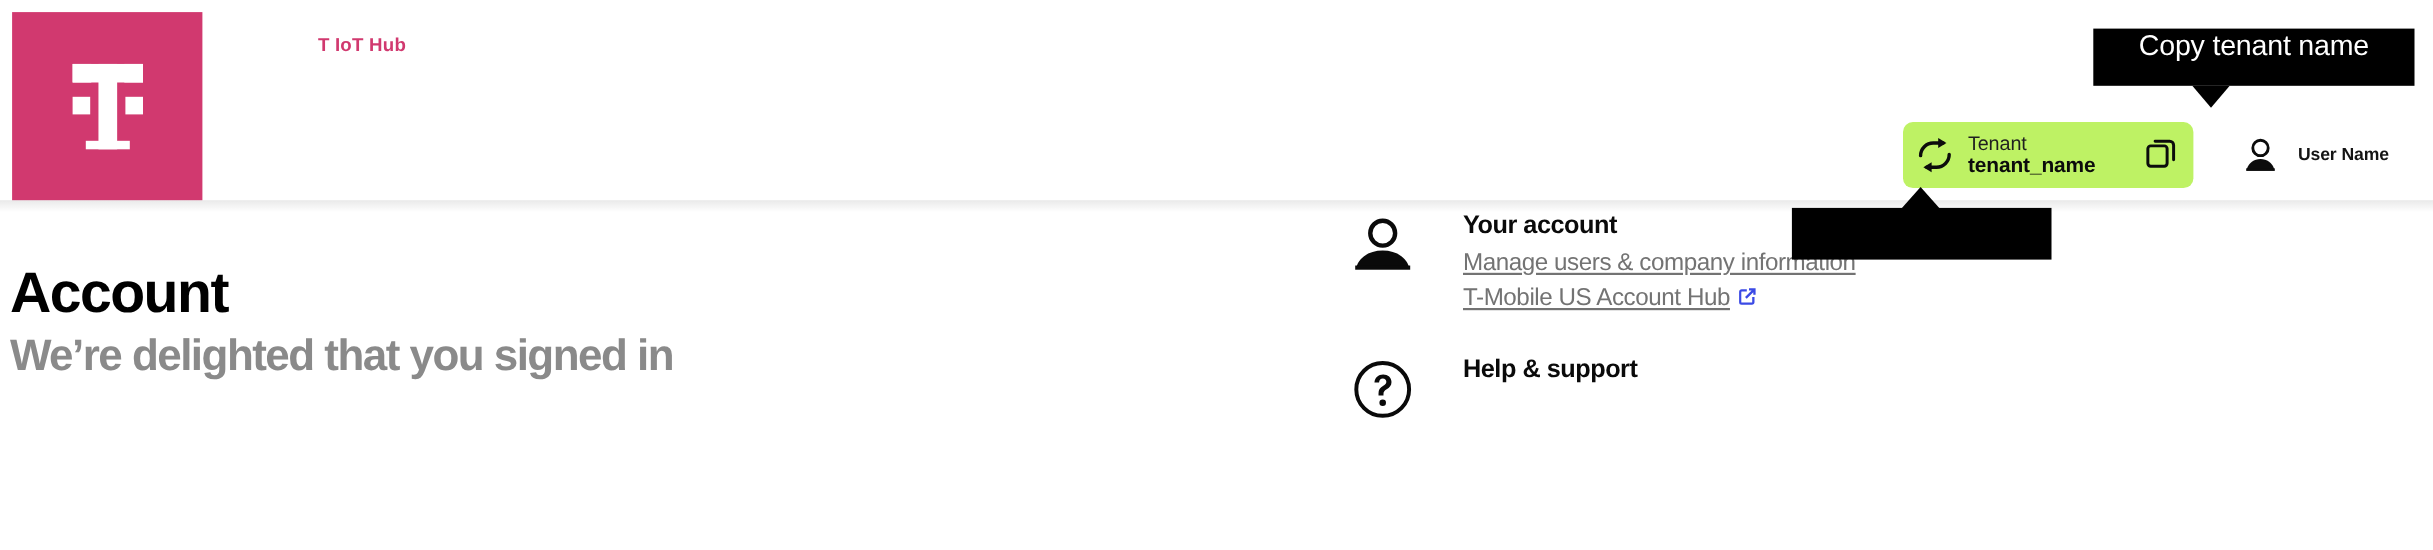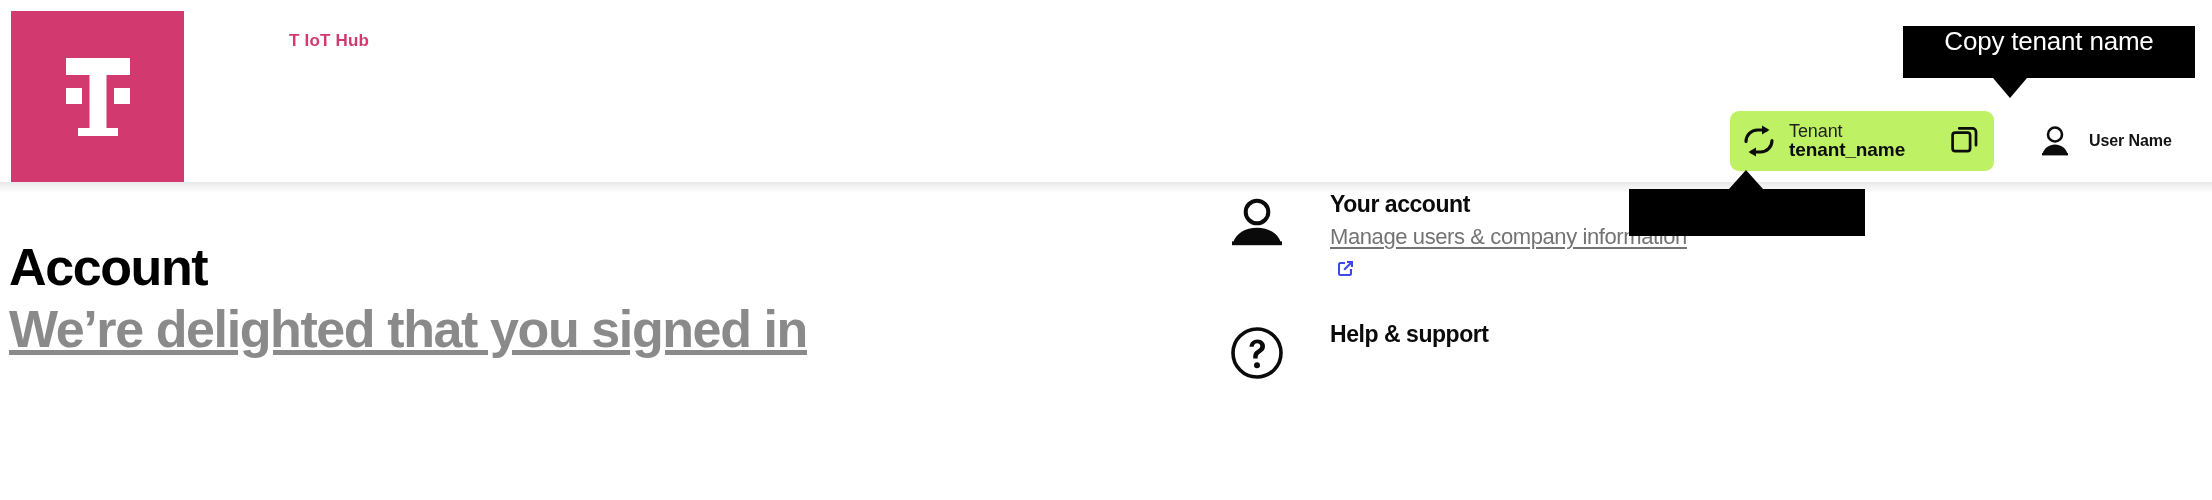--- a/index.html
+++ b/index.html
@@ -177,27 +177,26 @@
   .welcome-title {
     font-size: 52px;
     font-weight: bold;
     color: #000000;
     letter-spacing: -1.4px;
     line-height: 1.02;
     white-space: nowrap;
   }
   .welcome-sub {
     margin-top: 9px;
-    font-size: 52px;
+    font-size: 40px;
     font-weight: bold;
     color: #8A8A8A;
     letter-spacing: -1.4px;
     line-height: 1.02;
     white-space: nowrap;
-    text-decoration: underline;
   }
 
   
   .info-col {
     position: absolute;
     left: 1226px; top: 0px;
     width: 800px;
   }
   .info-card {
     display: flex;
@@ -321,21 +320,21 @@
         <span class="info-icon">
           <svg width="56" height="56" viewBox="0 0 56 56" fill="none" aria-hidden="true">
             <circle cx="28" cy="17" r="11.3" stroke="#0a0a0a" stroke-width="4"></circle>
             <path d="M4 48c2.8-9.6 12.3-15.2 24-15.2S49.2 38.4 52 48z" fill="#0a0a0a"></path>
             <rect x="3" y="46.4" width="50" height="3.8" fill="#0a0a0a"></rect>
           </svg>
         </span>
         <span class="info-body">
           <span class="info-heading">Your account</span>
           <a class="info-link"><span>Manage users &amp; company information</span></a>
-          <a class="info-link"><span class="ext-icon"><svg width="19" height="19" viewBox="0 0 19 19" fill="none" aria-hidden="true">
+          <a class="info-link"><span>T-Mobile US Account Hub</span><span class="ext-icon"><svg width="19" height="19" viewBox="0 0 19 19" fill="none" aria-hidden="true">
                   <path d="M2 5.4C2 4.1 3 3 4.3 3H9v2.1H4.3a.3.3 0 0 0-.3.3v9.3c0 .2.1.3.3.3h9.3c.2 0 .3-.1.3-.3V10H16v4.7c0 1.3-1 2.3-2.3 2.3H4.3A2.3 2.3 0 0 1 2 14.7z" fill="#3B4AE5"></path>
                   <path d="M11 2h6v6h-2.1V5.6l-6 6-1.5-1.5 6-6H11z" fill="#3B4AE5"></path>
                 </svg></span></a>
         </span>
       </div>
 
       <div class="info-card">
         <span class="info-icon">
           <svg width="56" height="56" viewBox="0 0 56 56" fill="none" aria-hidden="true">
             <circle cx="28" cy="28" r="24" stroke="#0a0a0a" stroke-width="3.6"></circle>

